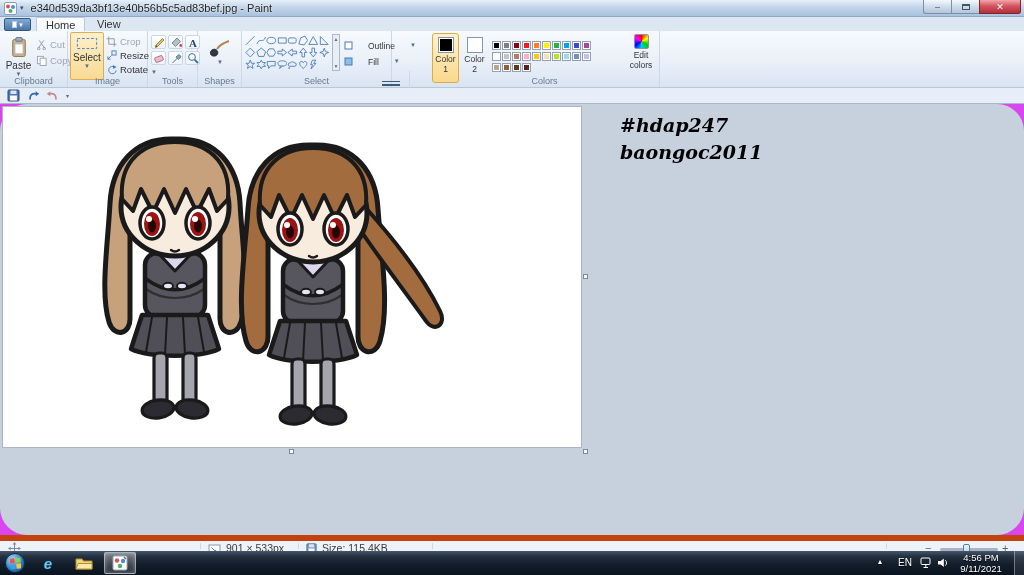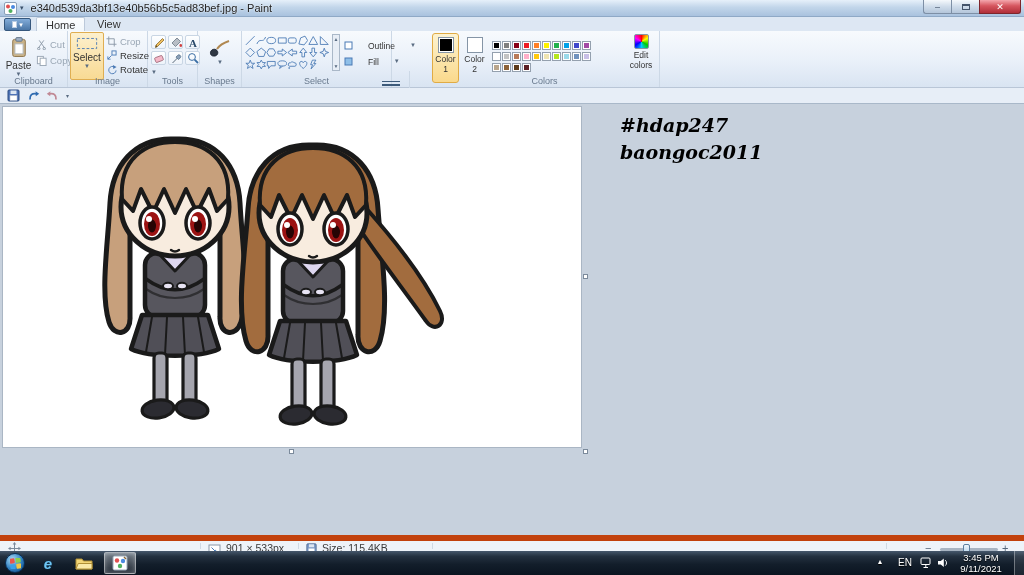--- a/index.html
+++ b/index.html
@@ -55,21 +55,21 @@
   .swatch { width:9px; height:9px; border:1px solid #94a0ae; box-shadow:inset 0 0 0 1px #fff; display:inline-block; margin-right:1px; }
   .swatch.empty { visibility:hidden; }
   #editcolors { position:absolute; left:194px; top:3px; width:34px; display:flex; flex-direction:column; align-items:center; font-size:8.5px; line-height:9.5px; color:#333; }
   #editcolors-icon { width:15px; height:15px; border-radius:2px; border:1px solid #8595a6;
     background:conic-gradient(#f00,#ff0,#0c0,#0cf,#00f,#f0f,#f00); margin-bottom:2px; }
 
   
   #qatrow { position:absolute; top:88px; left:0; width:100%; height:16px; background:#e7eef7; border-bottom:1px solid #a9b8c9; display:flex; align-items:center; gap:6px; padding-left:7px; }
 
   
-  #workspace { position:absolute; top:104px; left:0; width:100%; height:431px; background:#c7d1dd; }
+  #workspace { position:absolute; top:104px; left:0; width:100%; height:431px; background:#c7d1dd;border-radius:27px; }
   #canvas { position:absolute; left:3px; top:3px; width:578px; height:340px; background:#fff; box-shadow:0 0 0 1px #aab6c4; }
   .handle { position:absolute; width:5px; height:5px; background:#fff; border:1px solid #7b8a9b; }
   #annotation { position:absolute; left:620px; top:8px; font-family:"DejaVu Serif", serif; font-style:italic; font-weight:bold; font-size:19px; line-height:27px; color:#000; }
 
   
   .f-hairL{fill:var(--hair-left)} .f-hairR{fill:var(--hair-right)} .f-skin{fill:var(--skin)}
   .f-uni{fill:var(--uniform)} .f-skirt{fill:var(--skirt)} .f-collar{fill:var(--collar)}
   .f-stock{fill:var(--stocking)} .f-shoe{fill:var(--shoe)} .f-eye{fill:var(--eye)} .f-pupil{fill:var(--pupil)}
   .s-ink{stroke:var(--ink);stroke-linejoin:round;stroke-linecap:round}
 
@@ -572,18 +572,18 @@
     <span class="tray-text" style="left:898px;">EN</span>
     <svg style="position:absolute;left:920px;top:6px;" width="12" height="12" viewBox="0 0 12 12">
       <rect x="1" y="1" width="9" height="6.5" rx="1" fill="none" stroke="#fff"></rect>
       <path d="M3.5,10.5 h4.5 M5.8,7.5 v3" stroke="#fff" fill="none"></path>
     </svg>
     <svg style="position:absolute;left:937px;top:6px;" width="12" height="12" viewBox="0 0 12 12">
       <polygon points="1,4 3.8,4 6.8,1.5 6.8,10 3.8,7.5 1,7.5" fill="#fff"></polygon>
       <path d="M8.3,3.2 a3.6,3.6 0 0,1 0,5.4" stroke="#fff" fill="none"></path>
     </svg>
     <div id="clock">
-      <div>3:45 PM</div>
+      <div>4:56 PM</div>
       <div>9/11/2021</div>
     </div>
     <div id="show-desktop"></div>
   </div>
 </div>
 
 </body></html>

